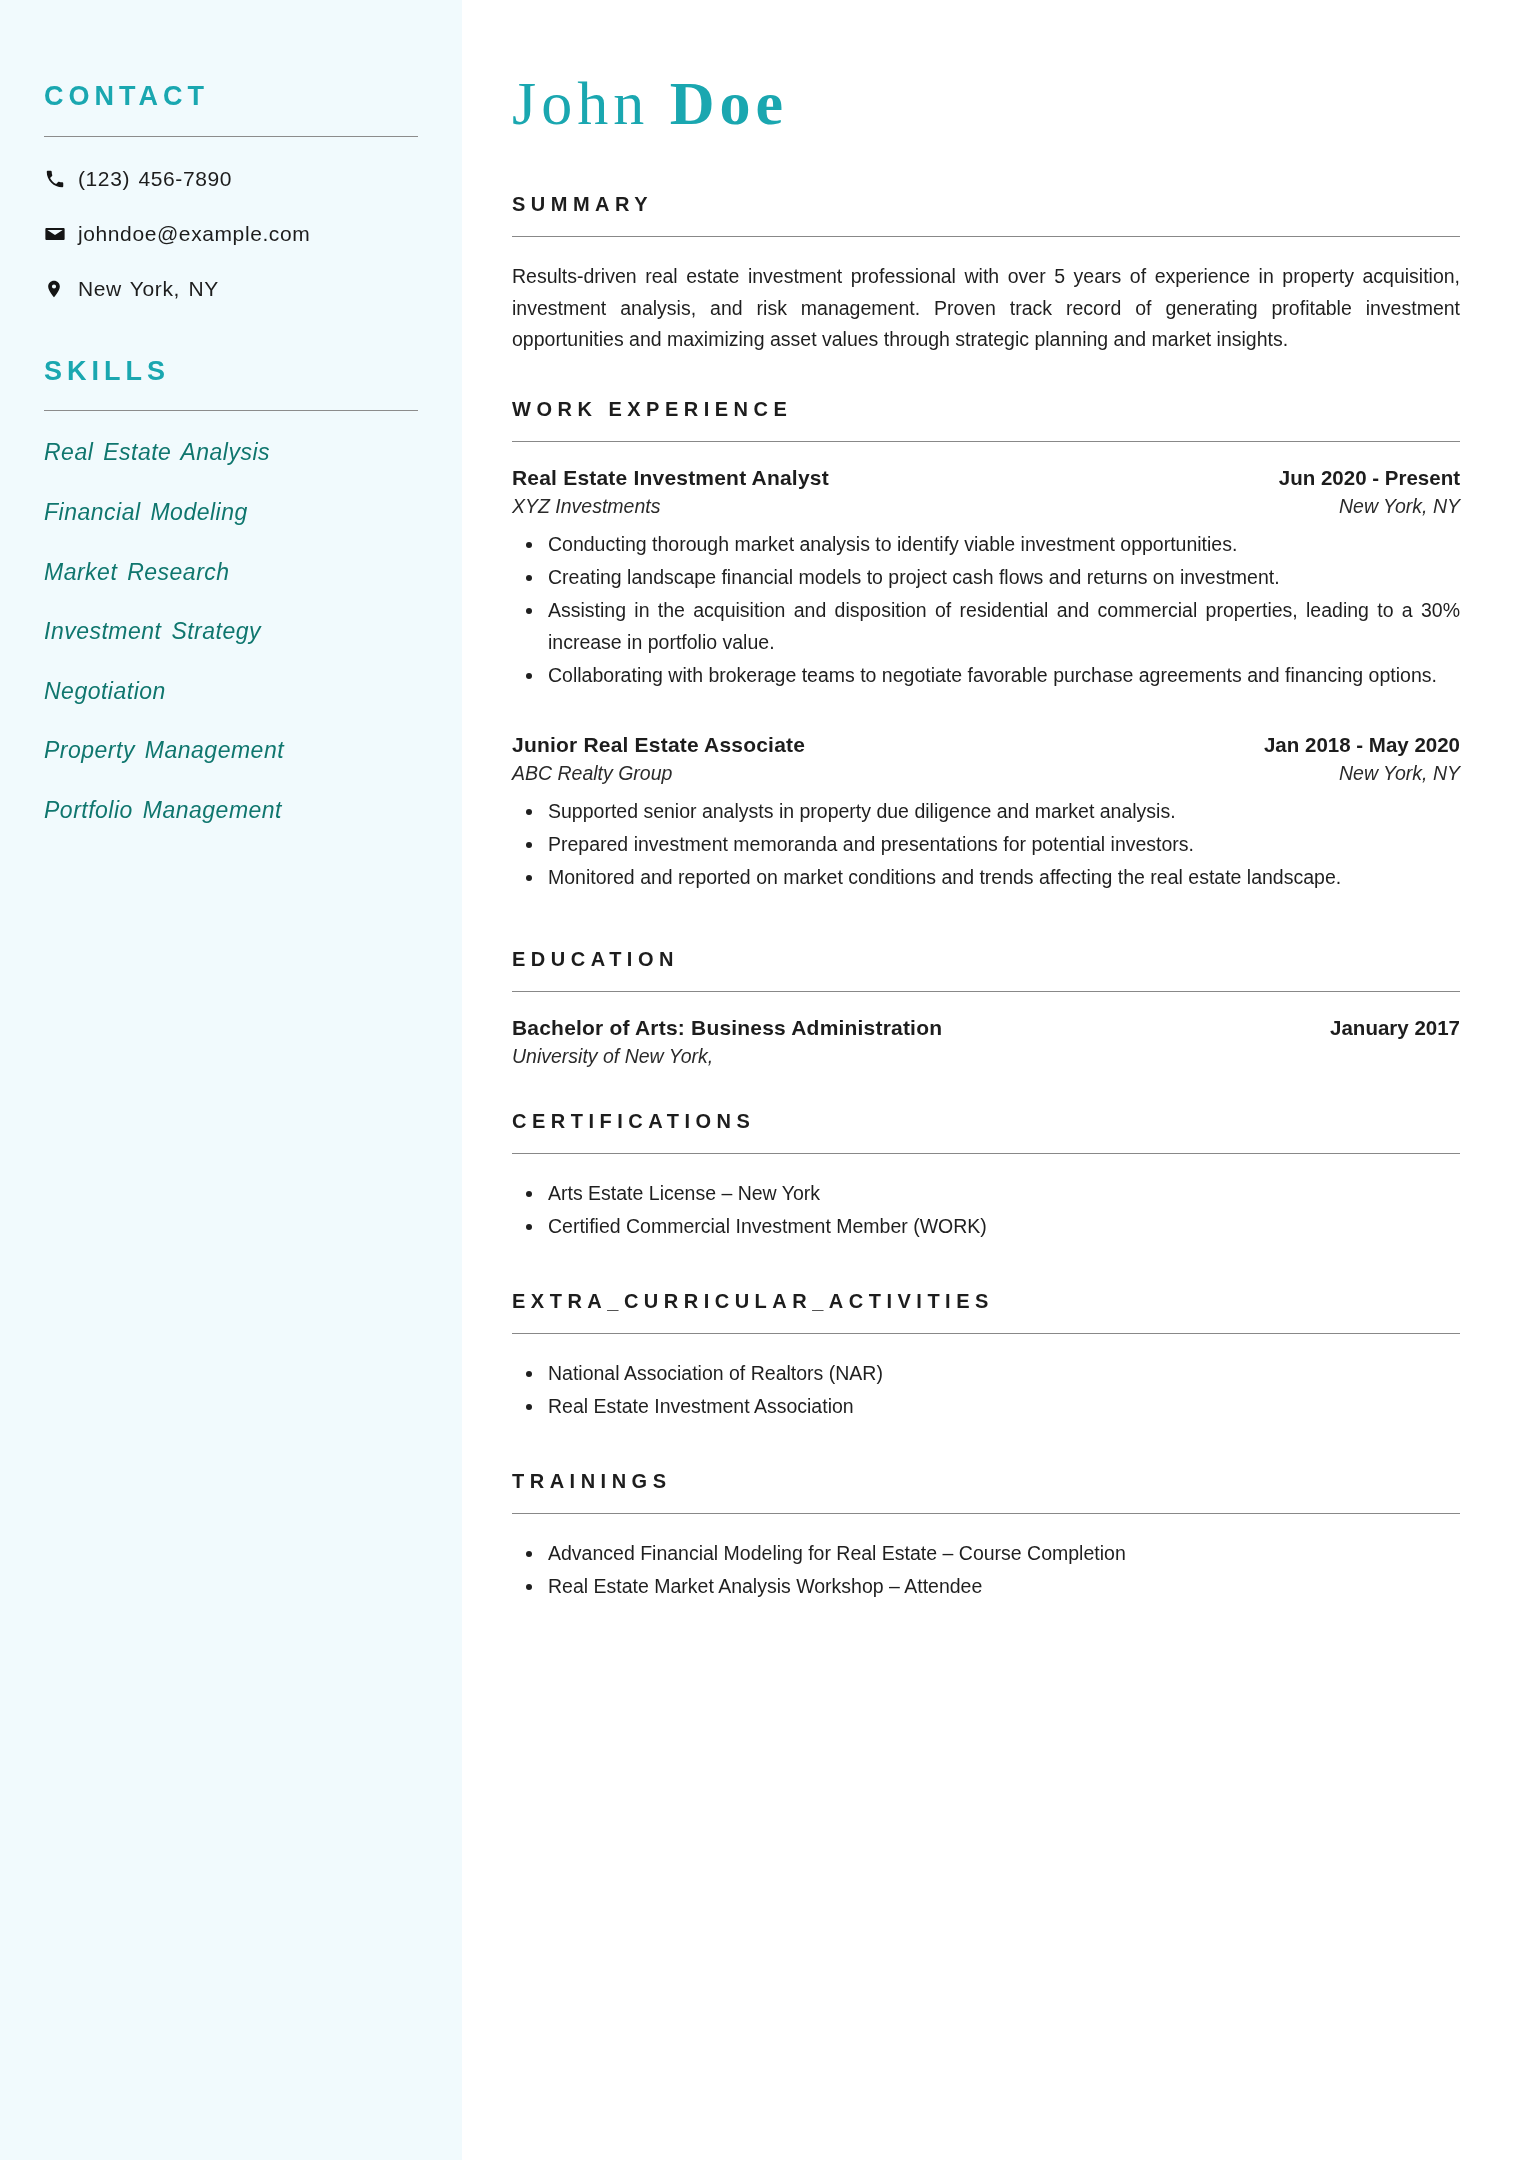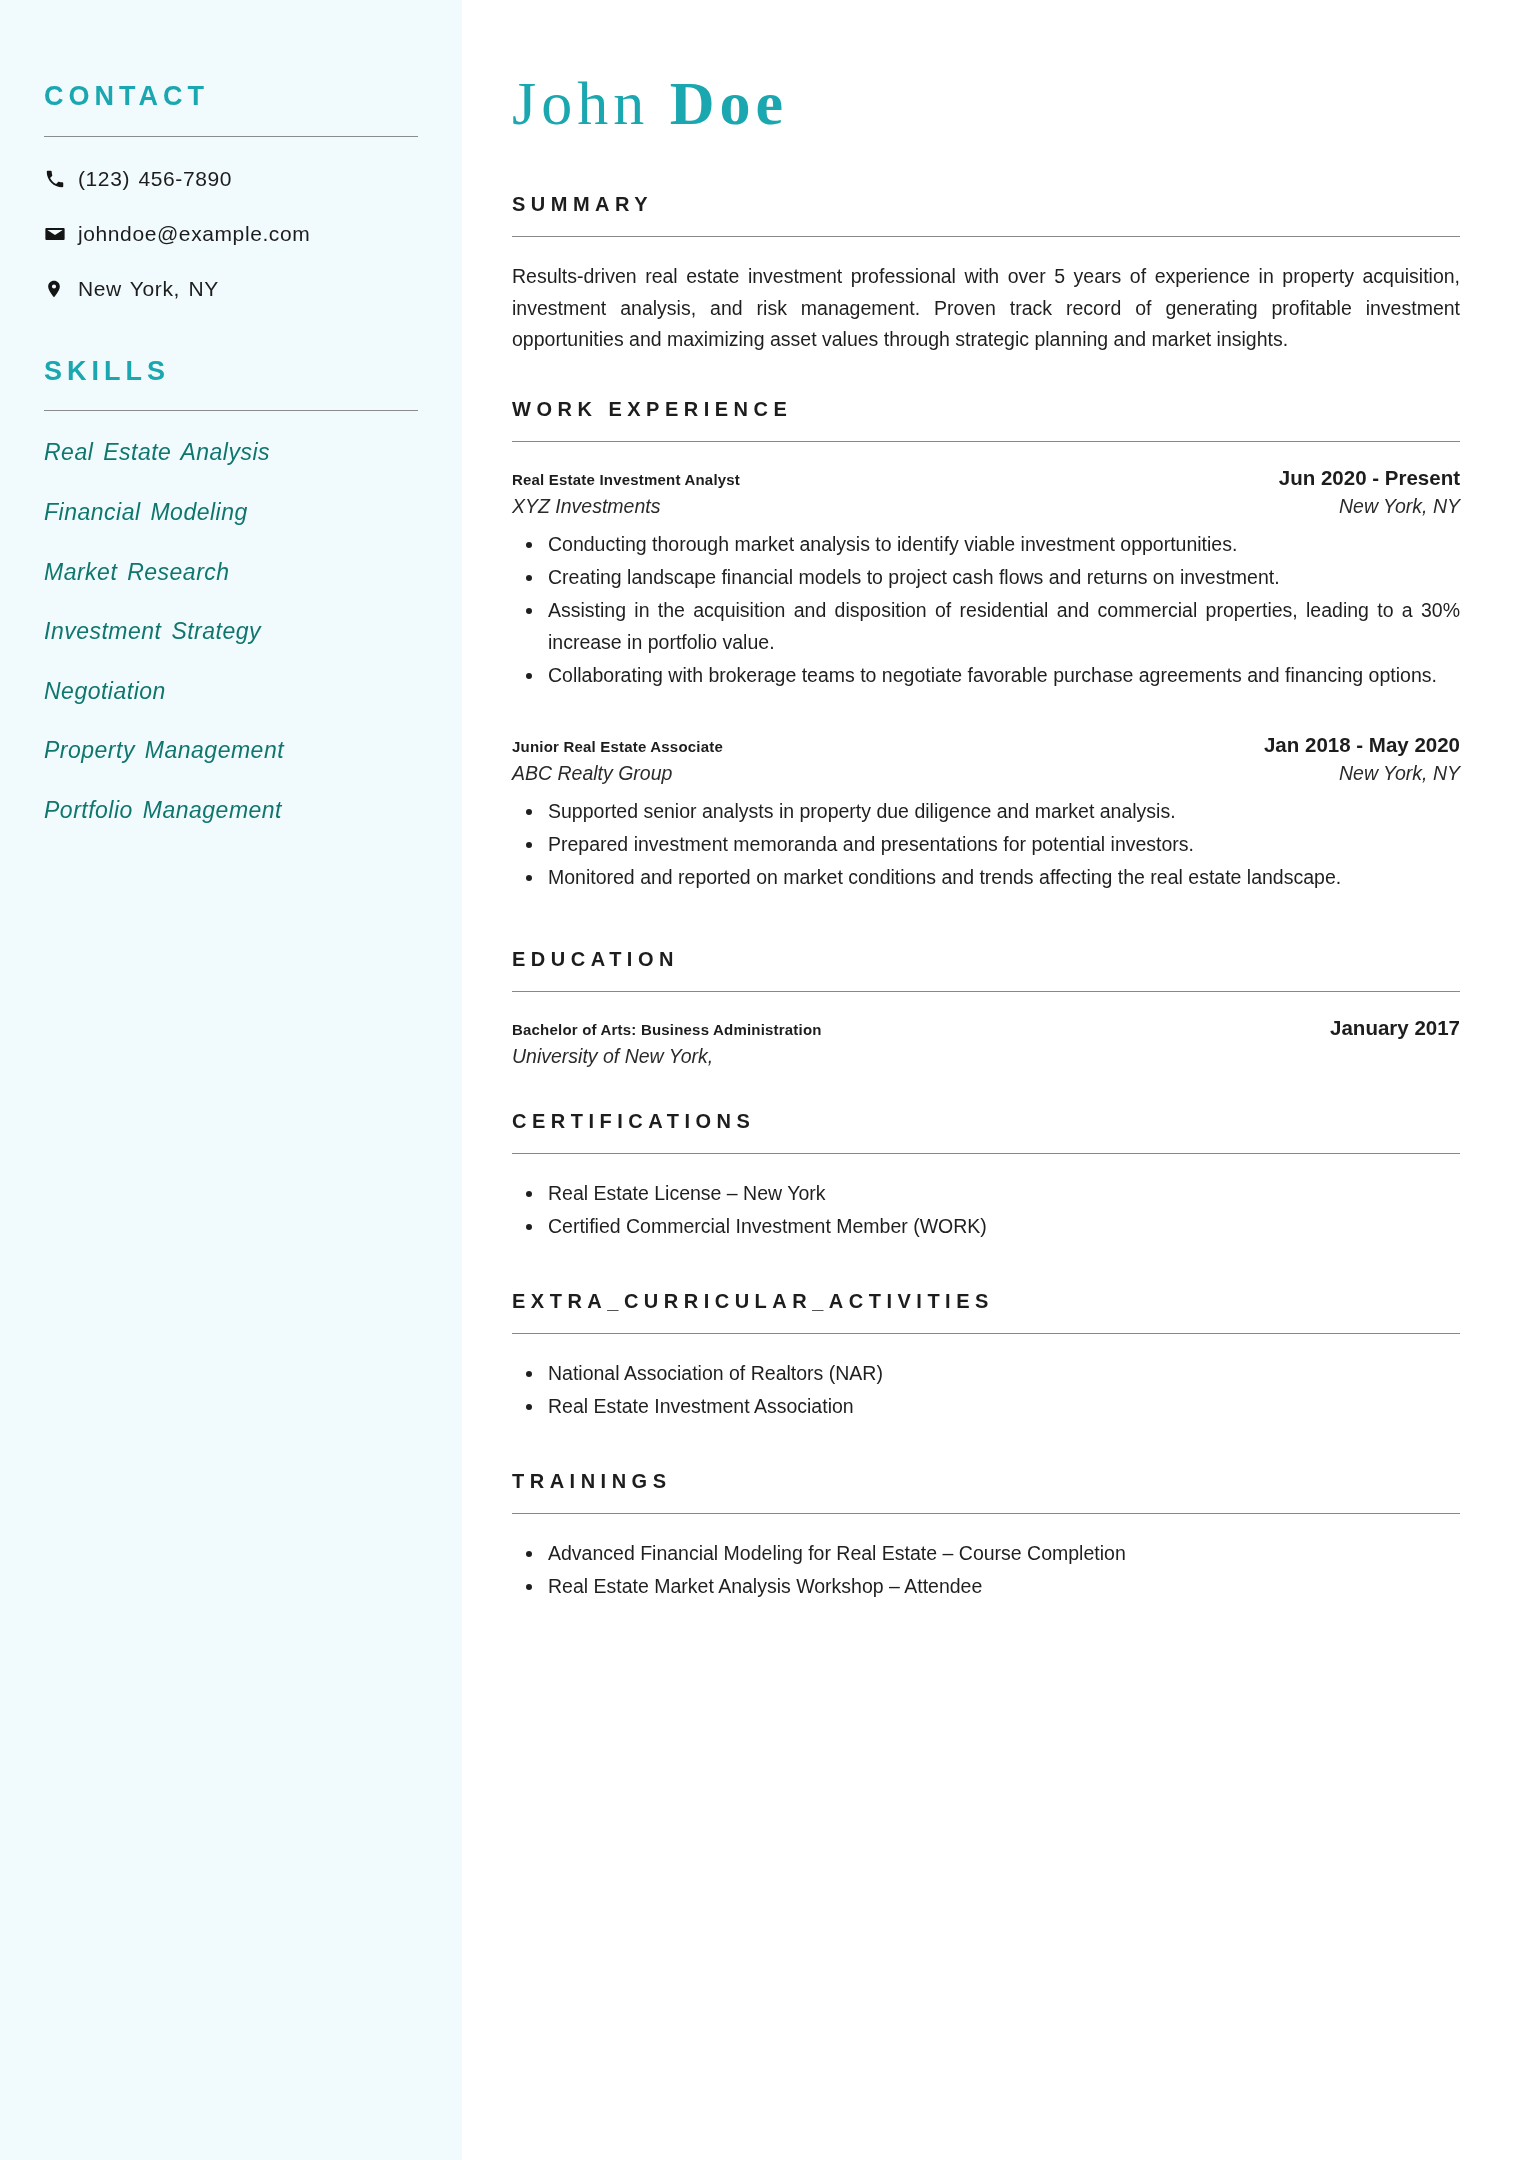--- a/index.html
+++ b/index.html
@@ -136,21 +136,21 @@
 
   
   .entry { margin-bottom: 8px; }
   .entry-rowline {
     display: flex;
     justify-content: space-between;
     align-items: baseline;
     gap: 24px;
   }
   .entry-title {
-    font-size: 15px;
+    font-size: 21px;
     font-weight: bold;
     color: #1d1d1d;
     letter-spacing: 0.2px;
   }
   .entry-dates {
     font-size: 20.5px;
     font-weight: bold;
     color: #1d1d1d;
     white-space: nowrap;
   }
@@ -319,21 +319,21 @@
           <span class="entry-dates">January 2017</span>
         </div>
         <div class="entry-org">University of New York,</div>
       </div>
     </section>
 
     <section class="section">
       <h2 class="section-heading">CERTIFICATIONS</h2>
       <hr class="section-rule">
       <ul class="bullets tight-list">
-        <li>Real Estate License – New York</li>
+        <li>Arts Estate License – New York</li>
         <li>Certified Commercial Investment Member (WORK)</li>
       </ul>
       <div class="block-gap"></div>
     </section>
 
     <section class="section">
       <h2 class="section-heading">EXTRA_CURRICULAR_ACTIVITIES</h2>
       <hr class="section-rule">
       <ul class="bullets tight-list">
         <li>National Association of Realtors (NAR)</li>

